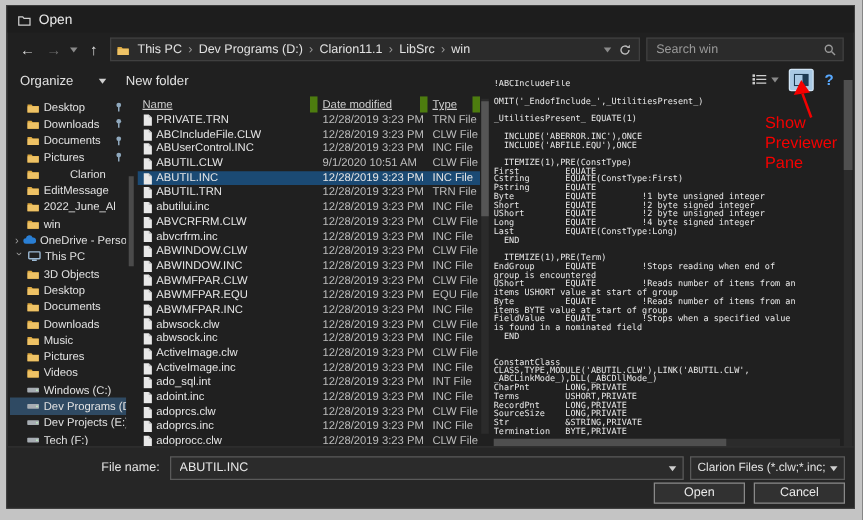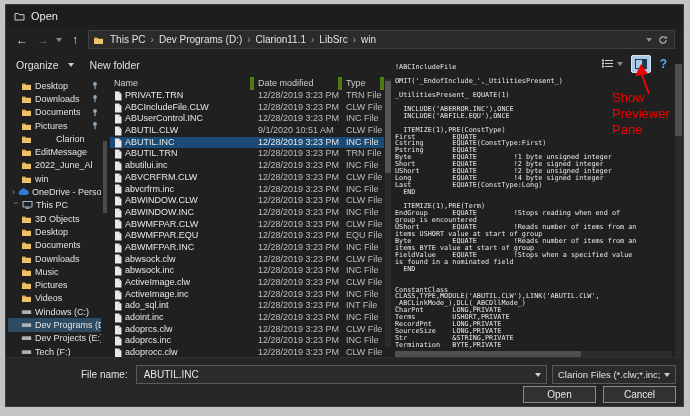--- a/index.html
+++ b/index.html
@@ -29,21 +29,21 @@
   .addr-right { display:flex; align-items:center; gap:6px; padding-right:2px; }
   .searchbox { width:158px; height:19px; background:#2b2b2b; border:1px solid #404040;
                display:flex; align-items:center; padding:0 5px; gap:4px; }
   .searchbox input { flex:1; min-width:0; background:transparent; border:none; outline:none;
                      color:#cfcfcf; font-size:10px; font-family:"Liberation Sans",sans-serif; }
   .searchbox input::placeholder { color:#9a9a9a; }
 
   
   .toolbar { position:absolute; top:48px; left:0; right:0; height:24px; z-index:3;
              display:flex; align-items:center; gap:16px; padding:0 10px; font-size:10.5px; color:#e0e0e0; }
-  .toolbtn { display:flex; align-items:center; gap:9px; cursor:default; }
+  .toolbtn { display:flex; align-items:center; gap:20px; cursor:default; }
   .viewbtn { position:absolute; right:60px; top:5px; display:flex; align-items:center; gap:3px; }
   .panebtn { position:absolute; right:32px; top:2px; width:20px; height:18px;
              background:var(--panehl,#a9c9e4); border:1px solid #d3e6f6; border-radius:2px;
              display:flex; align-items:center; justify-content:center; }
   .helpbtn { position:absolute; right:16px; top:4px; color:var(--help,#58a9ff);
              font-weight:bold; font-size:12px; }
 
   
   .sidebar { position:absolute; top:74px; left:2px; width:93px; bottom:50px; overflow:hidden; font-size:9px; }
   .side-item { height:13.3px; display:flex; align-items:center; gap:3px; white-space:nowrap;
@@ -53,21 +53,21 @@
   .side-item .chev.expanded { transform:rotate(90deg); }
   .side-item .sicon { display:inline-flex; flex:0 0 auto; }
   .side-item .pin-right { margin-left:auto; margin-right:2px; display:inline-flex; }
   .side-scroll { position:absolute; left:97px; top:74px; bottom:50px; width:4px; }
   .side-scroll .thumb { margin-top:62px; height:72px; background:#4b4b4b; }
 
   
   .filelist { position:absolute; left:104px; top:72px; width:274px; bottom:49px; overflow:hidden; font-size:9px; }
   .flhead, .flrow { display:grid; grid-template-columns:144px 88px 1fr; }
   .flhead { height:13px; color:#cfcfcf; }
-  .hcell { padding:0 4px; line-height:13px; border-right:4px solid #4d7c0f; overflow:hidden; white-space:nowrap; }
+  .hcell { padding:0 4px; line-height:13px; border-right:6px solid #4d7c0f; overflow:hidden; white-space:nowrap;text-decoration:underline; }
   .flrow { height:11.7px; line-height:11.7px; }
   .flrow .cell { padding:0 4px; overflow:hidden; white-space:nowrap; }
   .flrow .name { color:#e6e6e6; display:flex; align-items:center; gap:3px; }
   .flrow .date, .flrow .type { color:#bdbdbd; }
   .flrow.selected { background:var(--sel,#1b4a74); }
   .flrow.selected .date, .flrow.selected .type { color:#e6e6e6; }
   .list-scroll { position:absolute; left:379px; top:74px; width:6px; height:268px; background:#2b2b2b; }
   .list-scroll .thumb { margin-top:2px; height:92px; background:#555; }
 
   
@@ -143,20 +143,29 @@
           <span class="tri-down dim"></span>
           <span style="display:inline-flex;">
             <svg width="10" height="10" viewBox="0 0 10 10">
                 <path d="M8.2 5a3.2 3.2 0 1 1-1-2.3" fill="none" stroke="#bbbbbb" stroke-width="1.1"></path>
                 <path d="M8.9 0.8v2.6H6.3z" fill="#bbbbbb"></path>
               </svg>
           </span>
         </span>
       </div>
 
+      <div class="searchbox">
+        <input placeholder="Search win" style="">
+        <span style="display:inline-flex;">
+          <svg width="10" height="10" viewBox="0 0 10 10">
+              <circle cx="4" cy="4" r="2.8" fill="none" stroke="#9a9a9a" stroke-width="1.1"></circle>
+              <line x1="6.2" y1="6.2" x2="9" y2="9" stroke="#9a9a9a" stroke-width="1.1"></line>
+            </svg>
+        </span>
+      </div>
     </div>
 
     <div class="toolbar">
       <span class="toolbtn">
         <span>Organize</span>
         <span class="tri-down"></span>
       </span>
       <span class="toolbtn">
         <span>New folder</span>
       </span>

